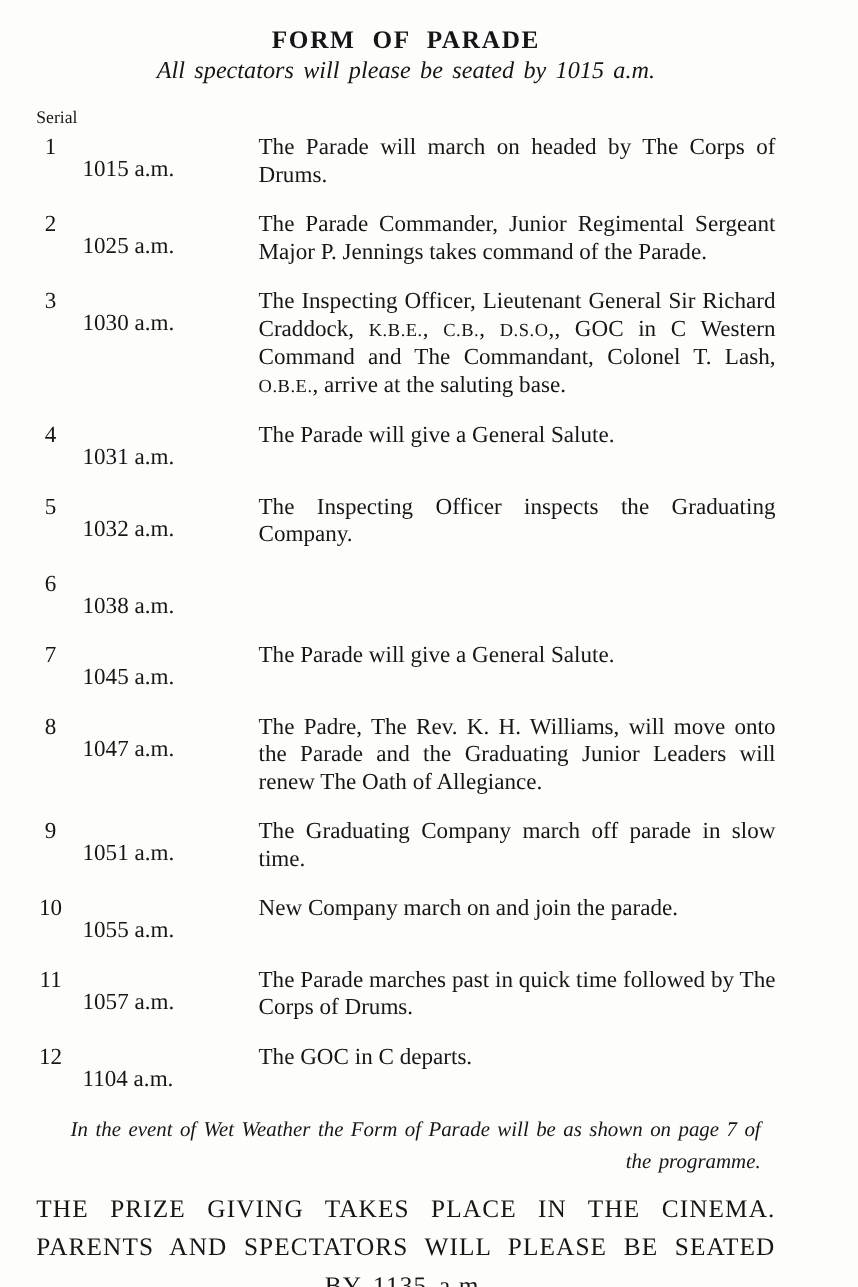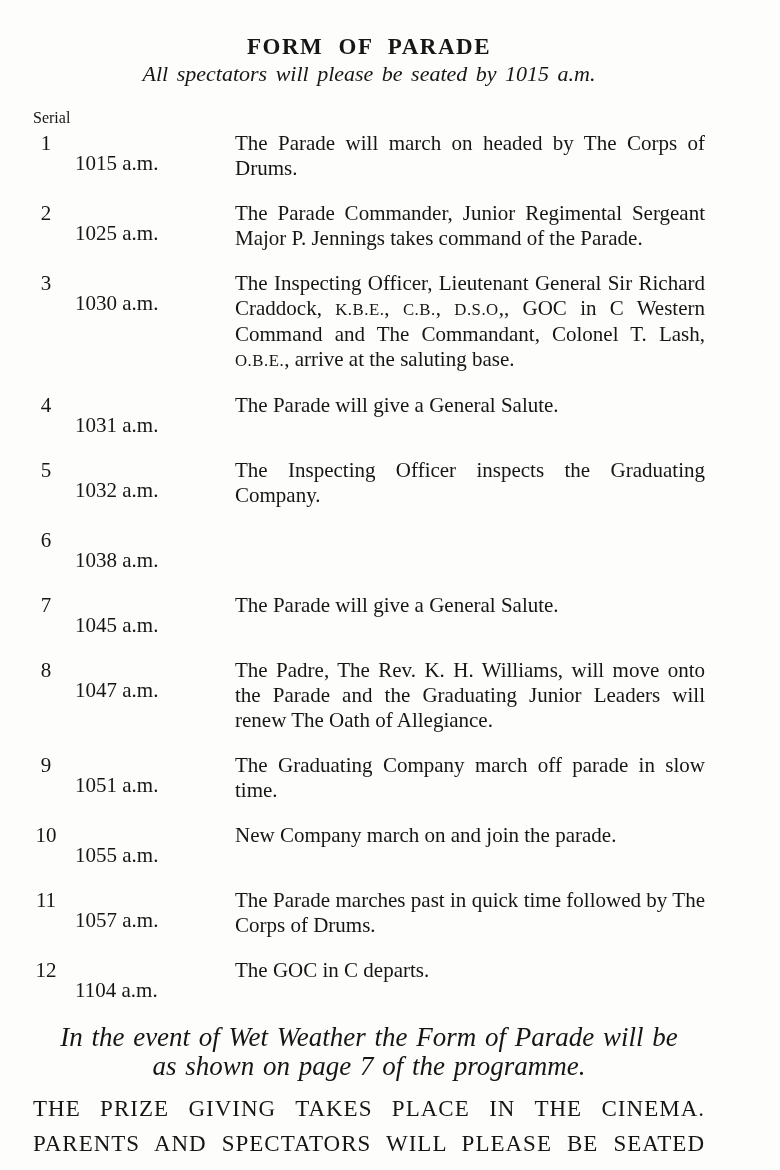--- a/index.html
+++ b/index.html
@@ -9,21 +9,21 @@
   }
   .page {
     position: relative;
     width: 780px;
     height: 1170px;
     margin: 0 auto;
     background: #fdfdfc;
     color: #161616;
     font-family: "Liberation Serif", "DejaVu Serif", serif;
     box-sizing: border-box;
-    padding: 33px 75px 0 33px;
+    padding: 23px 75px 0 33px;
     overflow: hidden;
   }
   .title {
     text-align: center;
     font-weight: bold;
     font-size: 23px;
     letter-spacing: 1.5px;
     word-spacing: 8px;
     line-height: 28px;
   }
@@ -62,23 +62,23 @@
     text-align-last: left;
     margin-left: 32px;
   }
   .sc {
     font-size: 0.8em;
     letter-spacing: 0.5px;
   }
   .wet-note {
     margin: 20px auto 0 auto;
     max-width: 645px;
-    text-align: center;
+    text-align: right;
     font-style: italic;
-    font-size: 27px;
+    font-size: 19px;
     word-spacing: 2px;
     line-height: 29px;
   }
   .prize-notice {
     margin-top: 10px;
     font-size: 23px;
     line-height: 35px;
     letter-spacing: 1px;
   }
   .notice-line {

